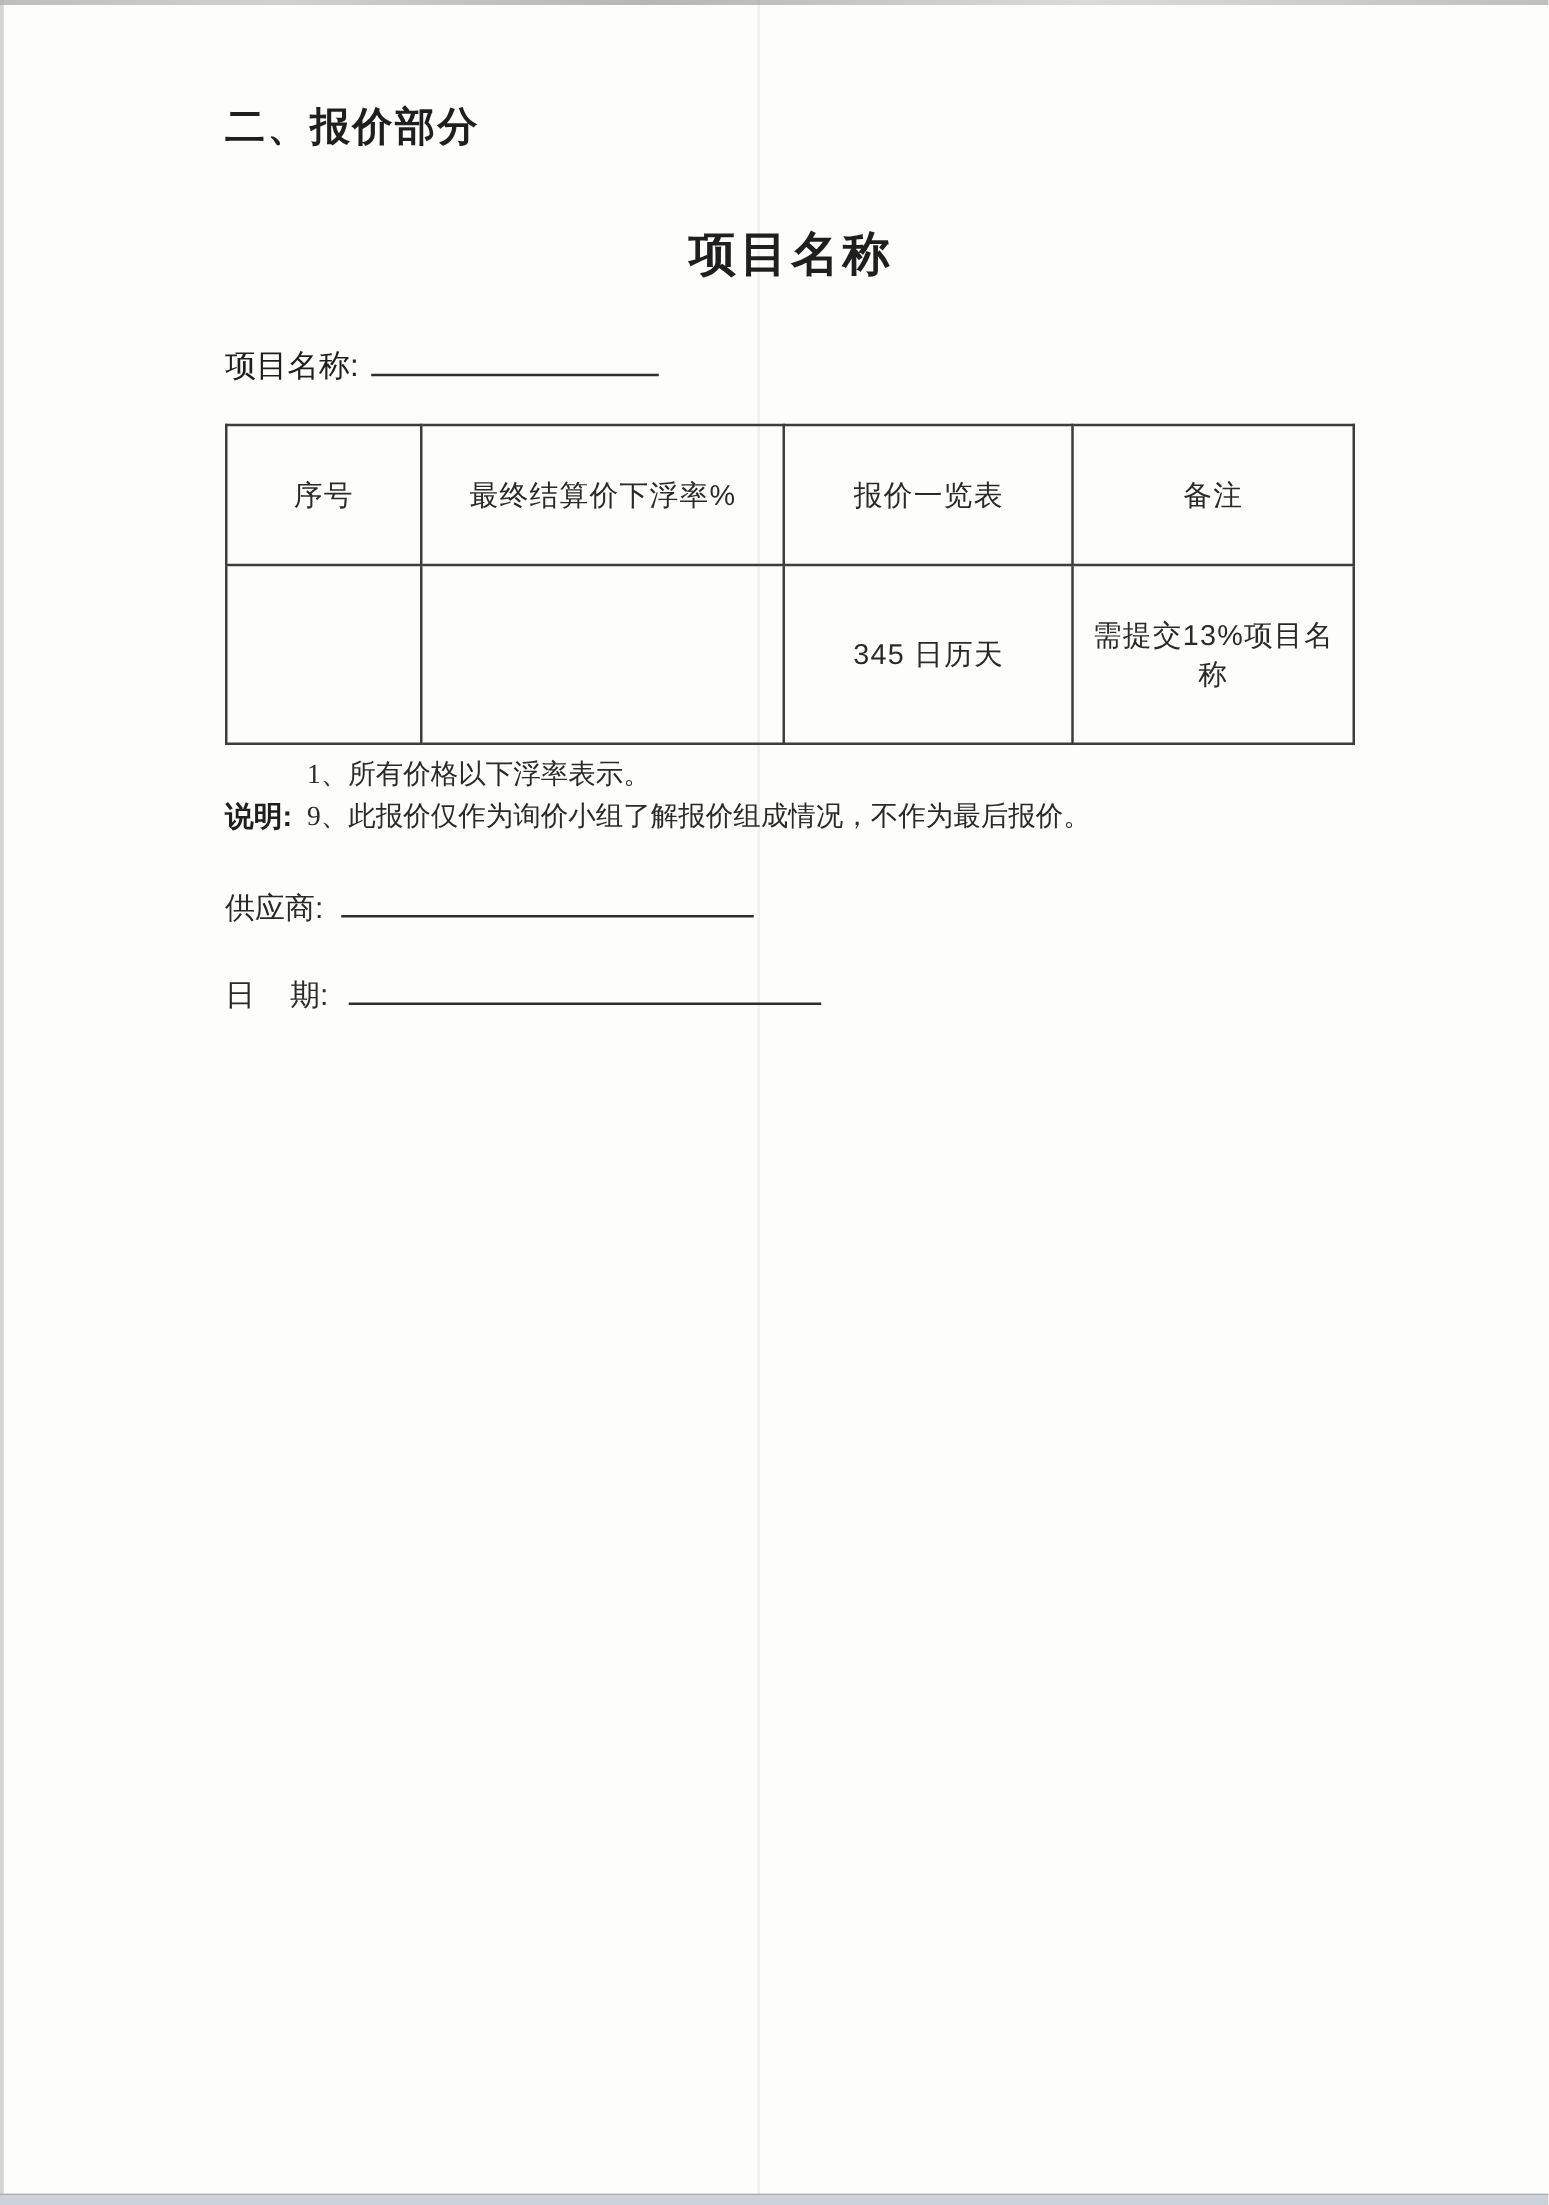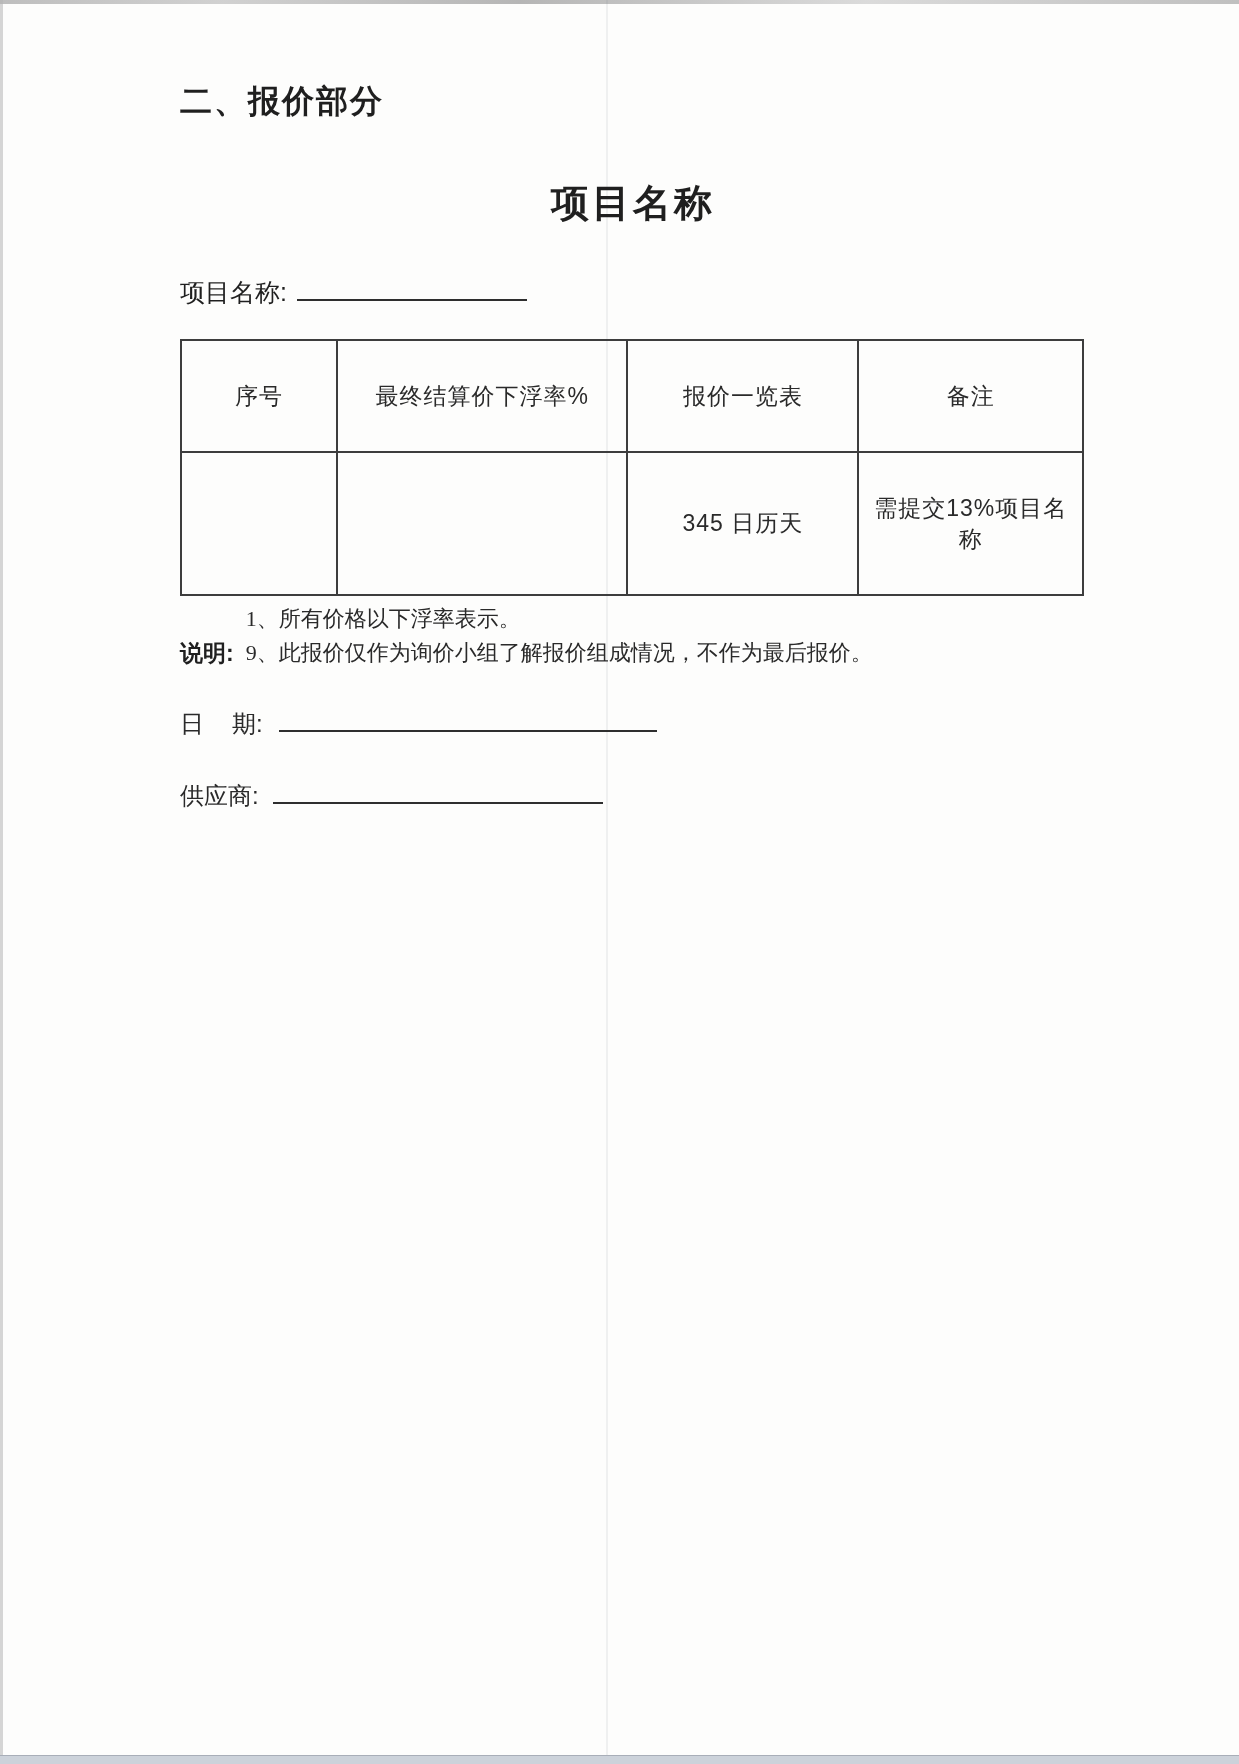--- a/index.html
+++ b/index.html
@@ -167,24 +167,24 @@
     </table>
 
     <div class="notes">
       <span class="notes-label">说明:</span>
       <div class="notes-items">
         <div>1、所有价格以下浮率表示。</div>
         <div>9、此报价仅作为询价小组了解报价组成情况，不作为最后报价。</div>
       </div>
     </div>
 
+    <div class="sign-line supplier-line">
+      <span>供应商:</span><span class="blank-line supplier-blank"></span>
+    </div>
+
     <div class="sign-line date-line">
       <span><span>日</span><span class="date-gap"></span><span>期:</span></span><span class="blank-line date-blank"></span>
-    </div>
-
-    <div class="sign-line supplier-line">
-      <span>供应商:</span><span class="blank-line supplier-blank"></span>
     </div>
 
   </div>
 
   <div class="scan-edge-bottom"></div>
 </div>
 
 </body></html>

